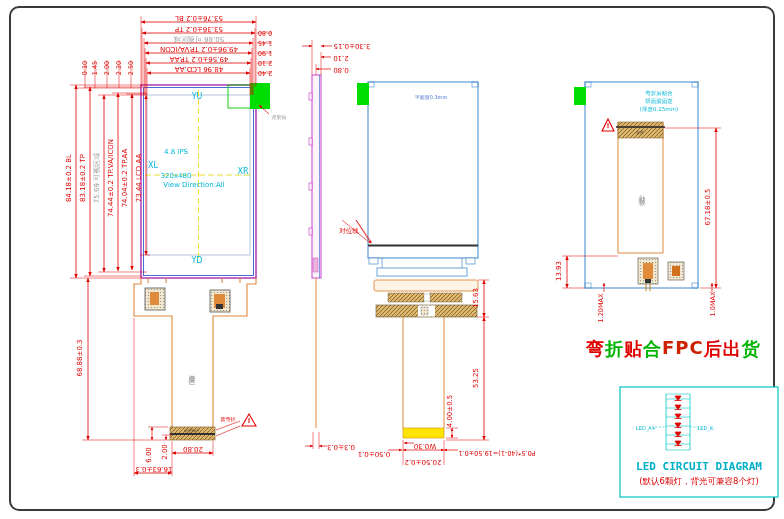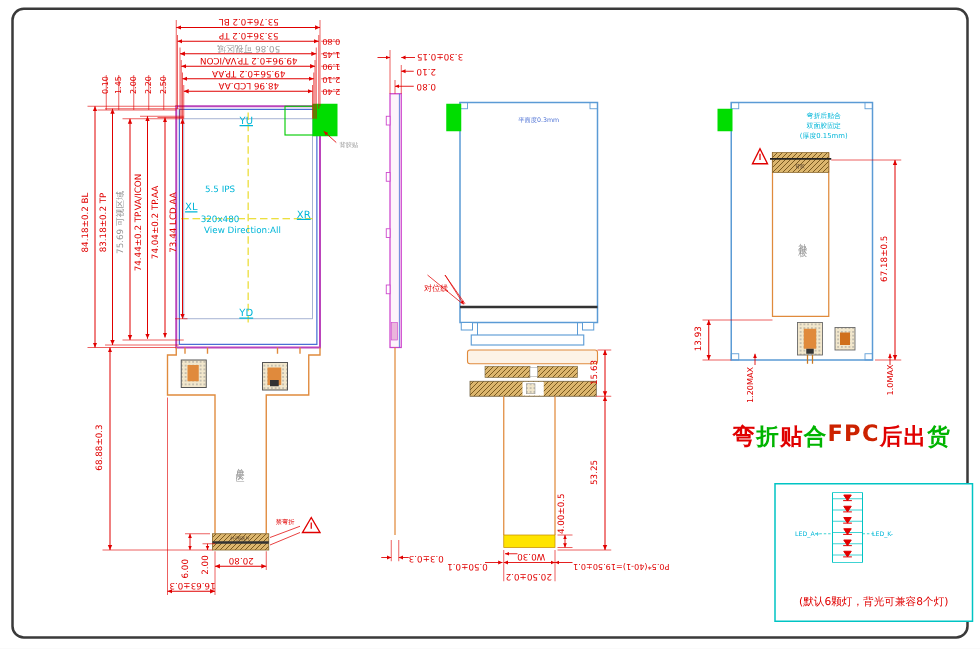--- a/index.html
+++ b/index.html
@@ -8,21 +8,21 @@
   svg{position:absolute;left:0;top:0;}
   .lbl{position:absolute;font-size:7px;color:#e00000;white-space:nowrap;line-height:1;
        transform:translate(-50%,-50%);}
   .r180{transform:translate(-50%,-50%) rotate(180deg);}
   .r90{transform:translate(-50%,-50%) rotate(-90deg);}
   .grey{color:#9a9a9a;}
   .cyan{color:#00b6d8;}
   .blue{color:#4a6fd4;}
   .brown{color:#5a4632;}
   .f4{font-size:4px;} .f5{font-size:5px;} .f55{font-size:5.5px;}
-  .f65{font-size:6.5px;} .f8{font-size:8px;text-decoration:underline;}
+  .f65{font-size:6.5px;} .f8{font-size:8px;}
   .vcjk{writing-mode:vertical-rl;text-orientation:upright;letter-spacing:2px;
         transform:translate(-50%,-50%);}
   .ship{position:absolute;left:586px;top:337px;display:flex;font-size:18px;font-weight:bold;
         letter-spacing:1px;}
   .ledtitle{position:absolute;font-family:"DejaVu Sans Mono",monospace;font-weight:bold;
             font-size:11px;color:#00b0c8;white-space:nowrap;transform:translate(-50%,-50%);}
   .ledsub{position:absolute;font-size:8.5px;color:#e00000;white-space:nowrap;
           transform:translate(-50%,-50%);}
 </style>
 </head>
@@ -257,24 +257,24 @@
 
 <div class="lbl r90" style="left:69px;top:178px">84.18±0.2 BL</div>
 <div class="lbl r90" style="left:83px;top:178px">83.18±0.2 TP</div>
 <div class="lbl r90 grey" style="left:97px;top:178px">75.69 可视区域</div>
 <div class="lbl r90" style="left:111px;top:178px">74.44±0.2 TP.VA/ICON</div>
 <div class="lbl r90" style="left:125px;top:178px">74.04±0.2 TP.AA</div>
 <div class="lbl r90" style="left:139px;top:178px">73.44 LCD.AA</div>
 <div class="lbl r90" style="left:80px;top:358px">68.88±0.3</div>
 
 <div class="lbl cyan f8" style="left:197px;top:97px">YU</div>
-<div class="lbl cyan f8" style="left:197px;top:251px">YD</div>
+<div class="lbl cyan f8" style="left:197px;top:261px">YD</div>
 <div class="lbl cyan f8" style="left:153px;top:166px">XL</div>
 <div class="lbl cyan f8" style="left:243px;top:172px">XR</div>
-<div class="lbl cyan" style="left:176px;top:152px">5.5 IPS</div>
+<div class="lbl cyan" style="left:176px;top:152px">4.8 IPS</div>
 <div class="lbl cyan" style="left:176px;top:176px">320x480</div>
 <div class="lbl cyan" style="left:194px;top:185px">View Direction:All</div>
 
 <div class="lbl grey f5" style="left:279px;top:117px">背胶贴</div>
 <div class="lbl vcjk grey" style="left:191px;top:372px;font-size:7px">单层区</div>
 <div class="lbl brown f4" style="left:192px;top:431px">补强钢片</div>
 <div class="lbl f5" style="left:228px;top:419px">禁弯折</div>
 <div class="lbl r90" style="left:149px;top:455px">6.00</div>
 <div class="lbl r90" style="left:165px;top:452px">2.00</div>
 <div class="lbl r180" style="left:193px;top:448px">20.80</div>
@@ -313,15 +313,16 @@
   <span style="color: rgb(204, 34, 0);">F</span>
   <span style="color: rgb(204, 34, 0);">P</span>
   <span style="color: rgb(204, 34, 0);">C</span>
   <span style="color: rgb(224, 0, 0);">后</span>
   <span style="color: rgb(224, 0, 0);">出</span>
   <span style="color: rgb(0, 180, 0);">货</span>
 </div>
 
 <div class="lbl cyan f5" style="left:646px;top:428px">LED_A+</div>
 <div class="lbl cyan f5" style="left:706px;top:428px">LED_K-</div>
+<div class="ledtitle" style="left:699px;top:466px">LED CIRCUIT DIAGRAM</div>
 <div class="ledsub" style="left:699px;top:482px">(默认6颗灯，背光可兼容8个灯)</div>
 
 </div>
 
 </body></html>

